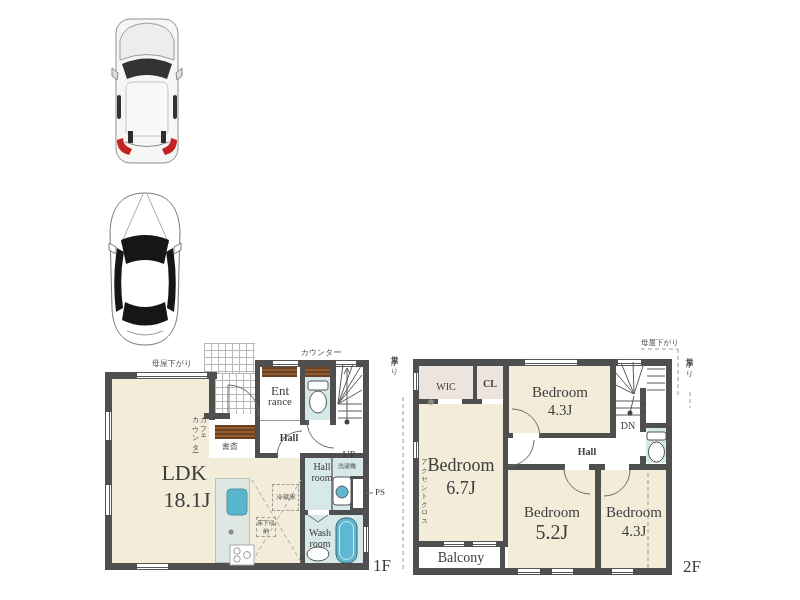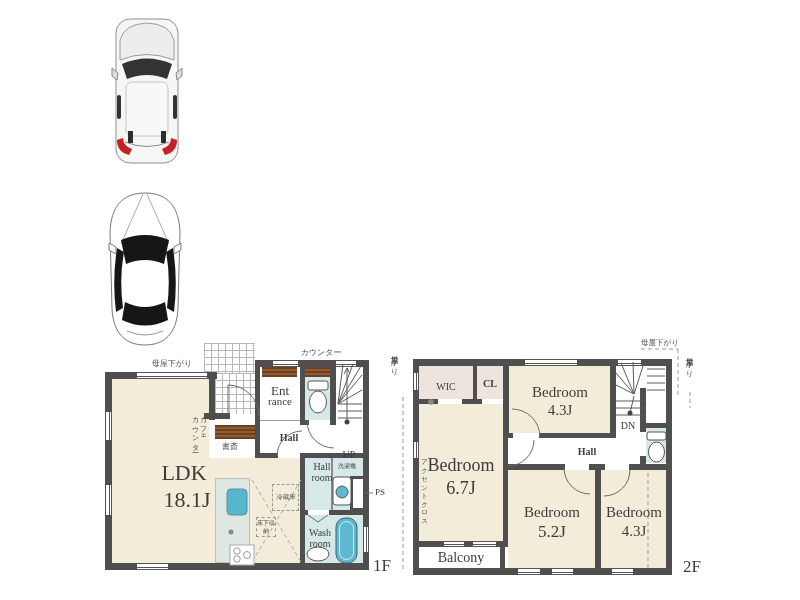--- a/index.html
+++ b/index.html
@@ -249,21 +249,21 @@
   <div class="lbl jp" style="left:660px;top:343px;font-size:7.5px;">母屋下がり</div>
   <div class="abs jp vjp" style="left:689px;top:352px;font-size:7.5px;">母屋下がり</div>
   <div class="abs jp vjp" style="left:394px;top:350px;font-size:7.5px;">母屋下がり</div>
   <div class="lbl" style="left:446px;top:387px;font-size:10px;">WIC</div>
   <div class="lbl" style="left:490px;top:384px;font-size:10px;font-weight:bold;">CL</div>
   <div class="lbl" style="left:560px;top:393px;font-size:15px;">Bedroom</div>
   <div class="lbl" style="left:560px;top:411px;font-size:15px;">4.3J</div>
   <div class="lbl" style="left:461px;top:465px;font-size:18px;">Bedroom</div>
   <div class="lbl" style="left:461px;top:488px;font-size:18px;">6.7J</div>
   <div class="lbl" style="left:552px;top:513px;font-size:15px;">Bedroom</div>
-  <div class="lbl" style="left:552px;top:532px;font-size:17px;">5.2J</div>
+  <div class="lbl" style="left:552px;top:532px;font-size:20px;">5.2J</div>
   <div class="lbl" style="left:634px;top:513px;font-size:15px;">Bedroom</div>
   <div class="lbl" style="left:634px;top:532px;font-size:15px;">4.3J</div>
   <div class="lbl bold6" style="left:587px;top:452px;font-size:10px;">Hall</div>
   <div class="lbl" style="left:628px;top:426px;font-size:10px;">DN</div>
   <div class="abs jp vjp" style="left:424px;top:455px;font-size:6.5px;">アクセントクロス</div>
   <div class="lbl" style="left:461px;top:558px;font-size:14px;">Balcony</div>
   <div class="lbl" style="left:692px;top:567px;font-size:17px;">2F</div>
 
 </div>
 

